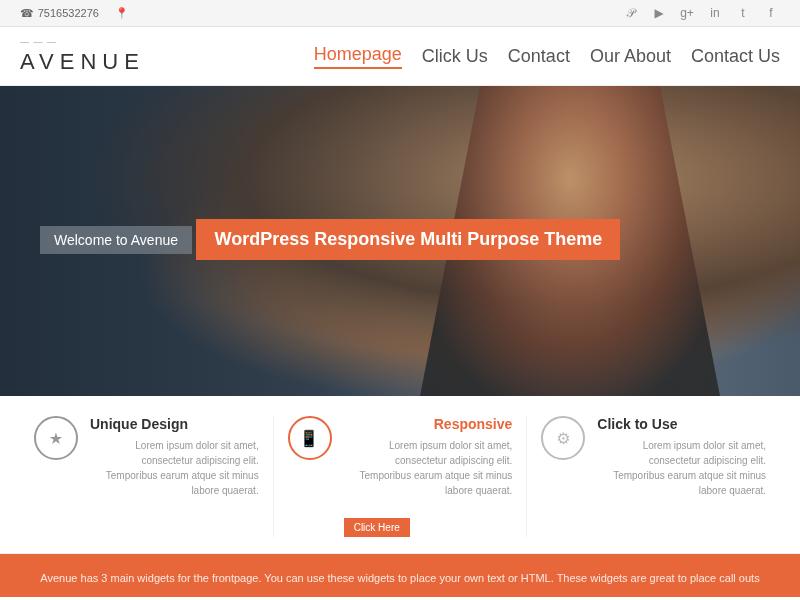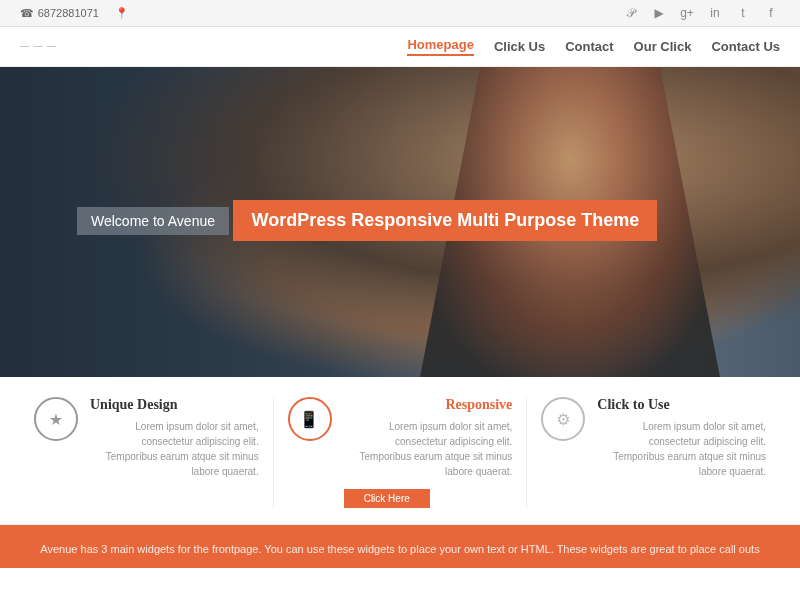--- a/index.html
+++ b/index.html
@@ -50,39 +50,37 @@
       font-size: 9px;
       color: #aaa;
       letter-spacing: 1px;
       display: block;
       margin-bottom: 2px;
     }
     nav { display: flex; gap: 20px; align-items: center; }
     nav a {
       text-decoration: none;
       color: #555;
-      font-size: 13px;
-      font-weight: bold;
+      font-size: 18px;
     }
     nav a.active {
       color: #e8673a;
       border-bottom: 2px solid #e8673a;
       padding-bottom: 2px;
     }
 
     
     .hero {
       position: relative;
       width: 800px;
       height: 310px;
       background: linear-gradient(135deg, #2a3a4a 0%, #4a5a6a 30%, #7a8a9a 60%, #3a4a5a 100%);
       overflow: hidden;
       display: flex;
       align-items: center;
-      padding-left: 37px;
     }
     .hero-bg {
       position: absolute;
       top: 0; left: 0; right: 0; bottom: 0;
       background: 
         radial-gradient(ellipse at 70% 30%, #b8956a 0%, #8a6a50 20%, #5a4535 40%, transparent 60%),
         radial-gradient(ellipse at 60% 60%, #c8a07a 0%, #9a7050 30%, transparent 50%),
         linear-gradient(to right, #2a3a4a 0%, #3a4a5a 40%, #6a7a8a 70%, #4a5a6a 100%);
     }
     
@@ -155,36 +153,35 @@
       color: #999;
     }
     .feature-icon.gray2 {
       border-color: #bbb;
       color: #bbb;
     }
     .feature-text h3 {
       font-size: 14px;
       color: #333;
       margin-bottom: 6px;
-      font-family: Liberation Serif, serif;
     }
     .feature-text h3.orange { color: #e8673a; text-align: right; }
     .feature-text p {
       font-size: 10px;
       color: #999;
       line-height: 1.5;
       text-align: right;
     }
     .click-here {
       display: inline-block;
       background: #e8673a;
       color: #fff;
       font-size: 10px;
-      padding: 4px 20px;
-      margin-top: 10px;
+      padding: 4px 10px;
+      margin-top: 20px;
       text-decoration: none;
       cursor: pointer;
     }
 
     
     .bottom-widget {
       background: #e8673a;
       padding: 16px 20px 10px;
       text-align: center;
     }
@@ -200,45 +197,46 @@
       line-height: 1.5;
     }
   </style>
 </head>
 <body>
 
 <div class="top-bar">
   <div class="top-bar-left">
     <span>
       <span>☎</span>
-      <span>6872881071</span>
+      <span>7516532276</span>
     </span>
     <span>
       <span>📍</span>
     </span>
   </div>
   <div class="top-bar-right">
     <a href="#">𝒫</a>
     <a href="#">▶</a>
     <a href="#">g+</a>
     <a href="#">in</a>
     <a href="#">t</a>
     <a href="#">f</a>
   </div>
 </div>
 
 <div class="header">
   <div class="logo">
     <span class="logo-phone">— — —</span>
+    <span>AVENUE</span>
   </div>
   <nav>
     <a href="#" class="active">Homepage</a>
     <a href="#">Click Us</a>
     <a href="#">Contact</a>
-    <a href="#">Our Click</a>
+    <a href="#">Our About</a>
     <a href="#">Contact Us</a>
   </nav>
 </div>
 
 <div class="hero">
   <div class="hero-bg"></div>
   <div class="hero-person"></div>
   <div class="hero-overlay"></div>
   <div class="hero-content">
     <div class="hero-subtitle">Welcome to Avenue</div>

